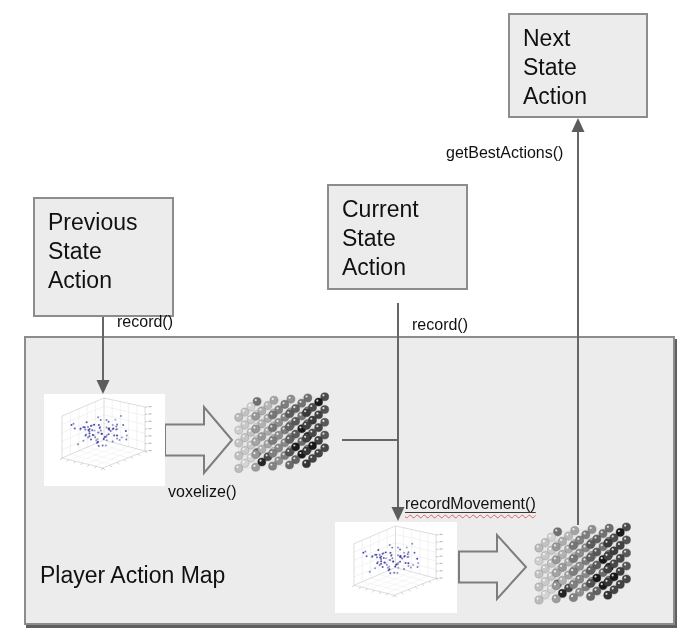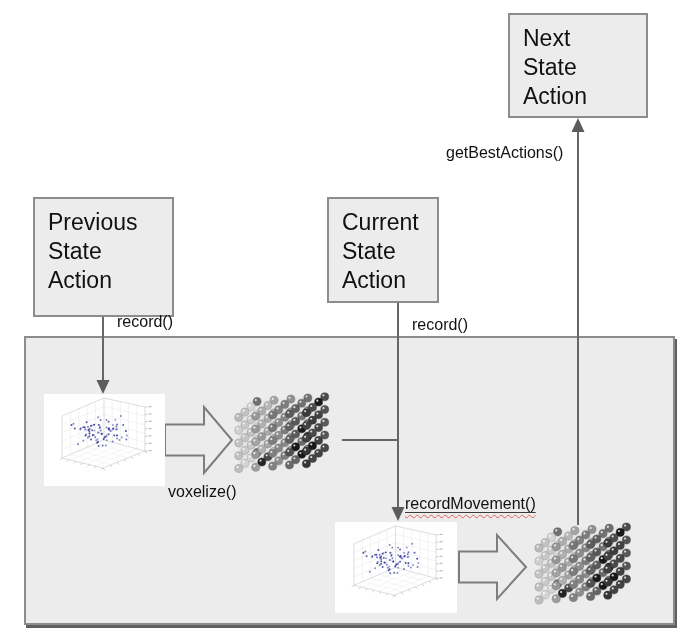--- a/index.html
+++ b/index.html
@@ -892,26 +892,27 @@
         <circle cx="63.6" cy="74.4" r="4.1" fill="rgb(105,105,105)" stroke="rgb(73,73,73)" stroke-width="0.4"></circle>
         <circle cx="62.3" cy="73.0" r="1.1" fill="#fff" fill-opacity="0.8"></circle>
         <circle cx="80.8" cy="73.2" r="4.1" fill="rgb(52,52,52)" stroke="rgb(36,36,36)" stroke-width="0.4"></circle>
         <circle cx="79.5" cy="71.8" r="1.1" fill="#fff" fill-opacity="0.8"></circle>
       </svg>
     </div>
 
   <div class="sbox" style="left:33px;top:197px;width:141px;height:120px">Previous
 State
 Action</div>
-  <div class="sbox" style="left:327px;top:197px;width:112px;height:106px">Current
+  <div class="sbox" style="left:327px;top:184px;width:141px;height:106px">Current
 State
 Action</div>
   <div class="sbox" style="left:508px;top:13px;width:140px;height:105px">Next
 State
 Action</div>
 
+  <div class="pam-label">Player Action Map</div>
   <div class="flabel" style="left:117px;top:313px">record()</div>
   <div class="flabel" style="left:412px;top:316px">record()</div>
   <div class="flabel" style="left:446px;top:144px">getBestActions()</div>
   <div class="flabel" style="left:168px;top:483px">voxelize()</div>
   <div class="flabel rm" style="left:405px;top:495px"><span>recordMovement()</span></div>
 
 </div>
 
 </body></html>

